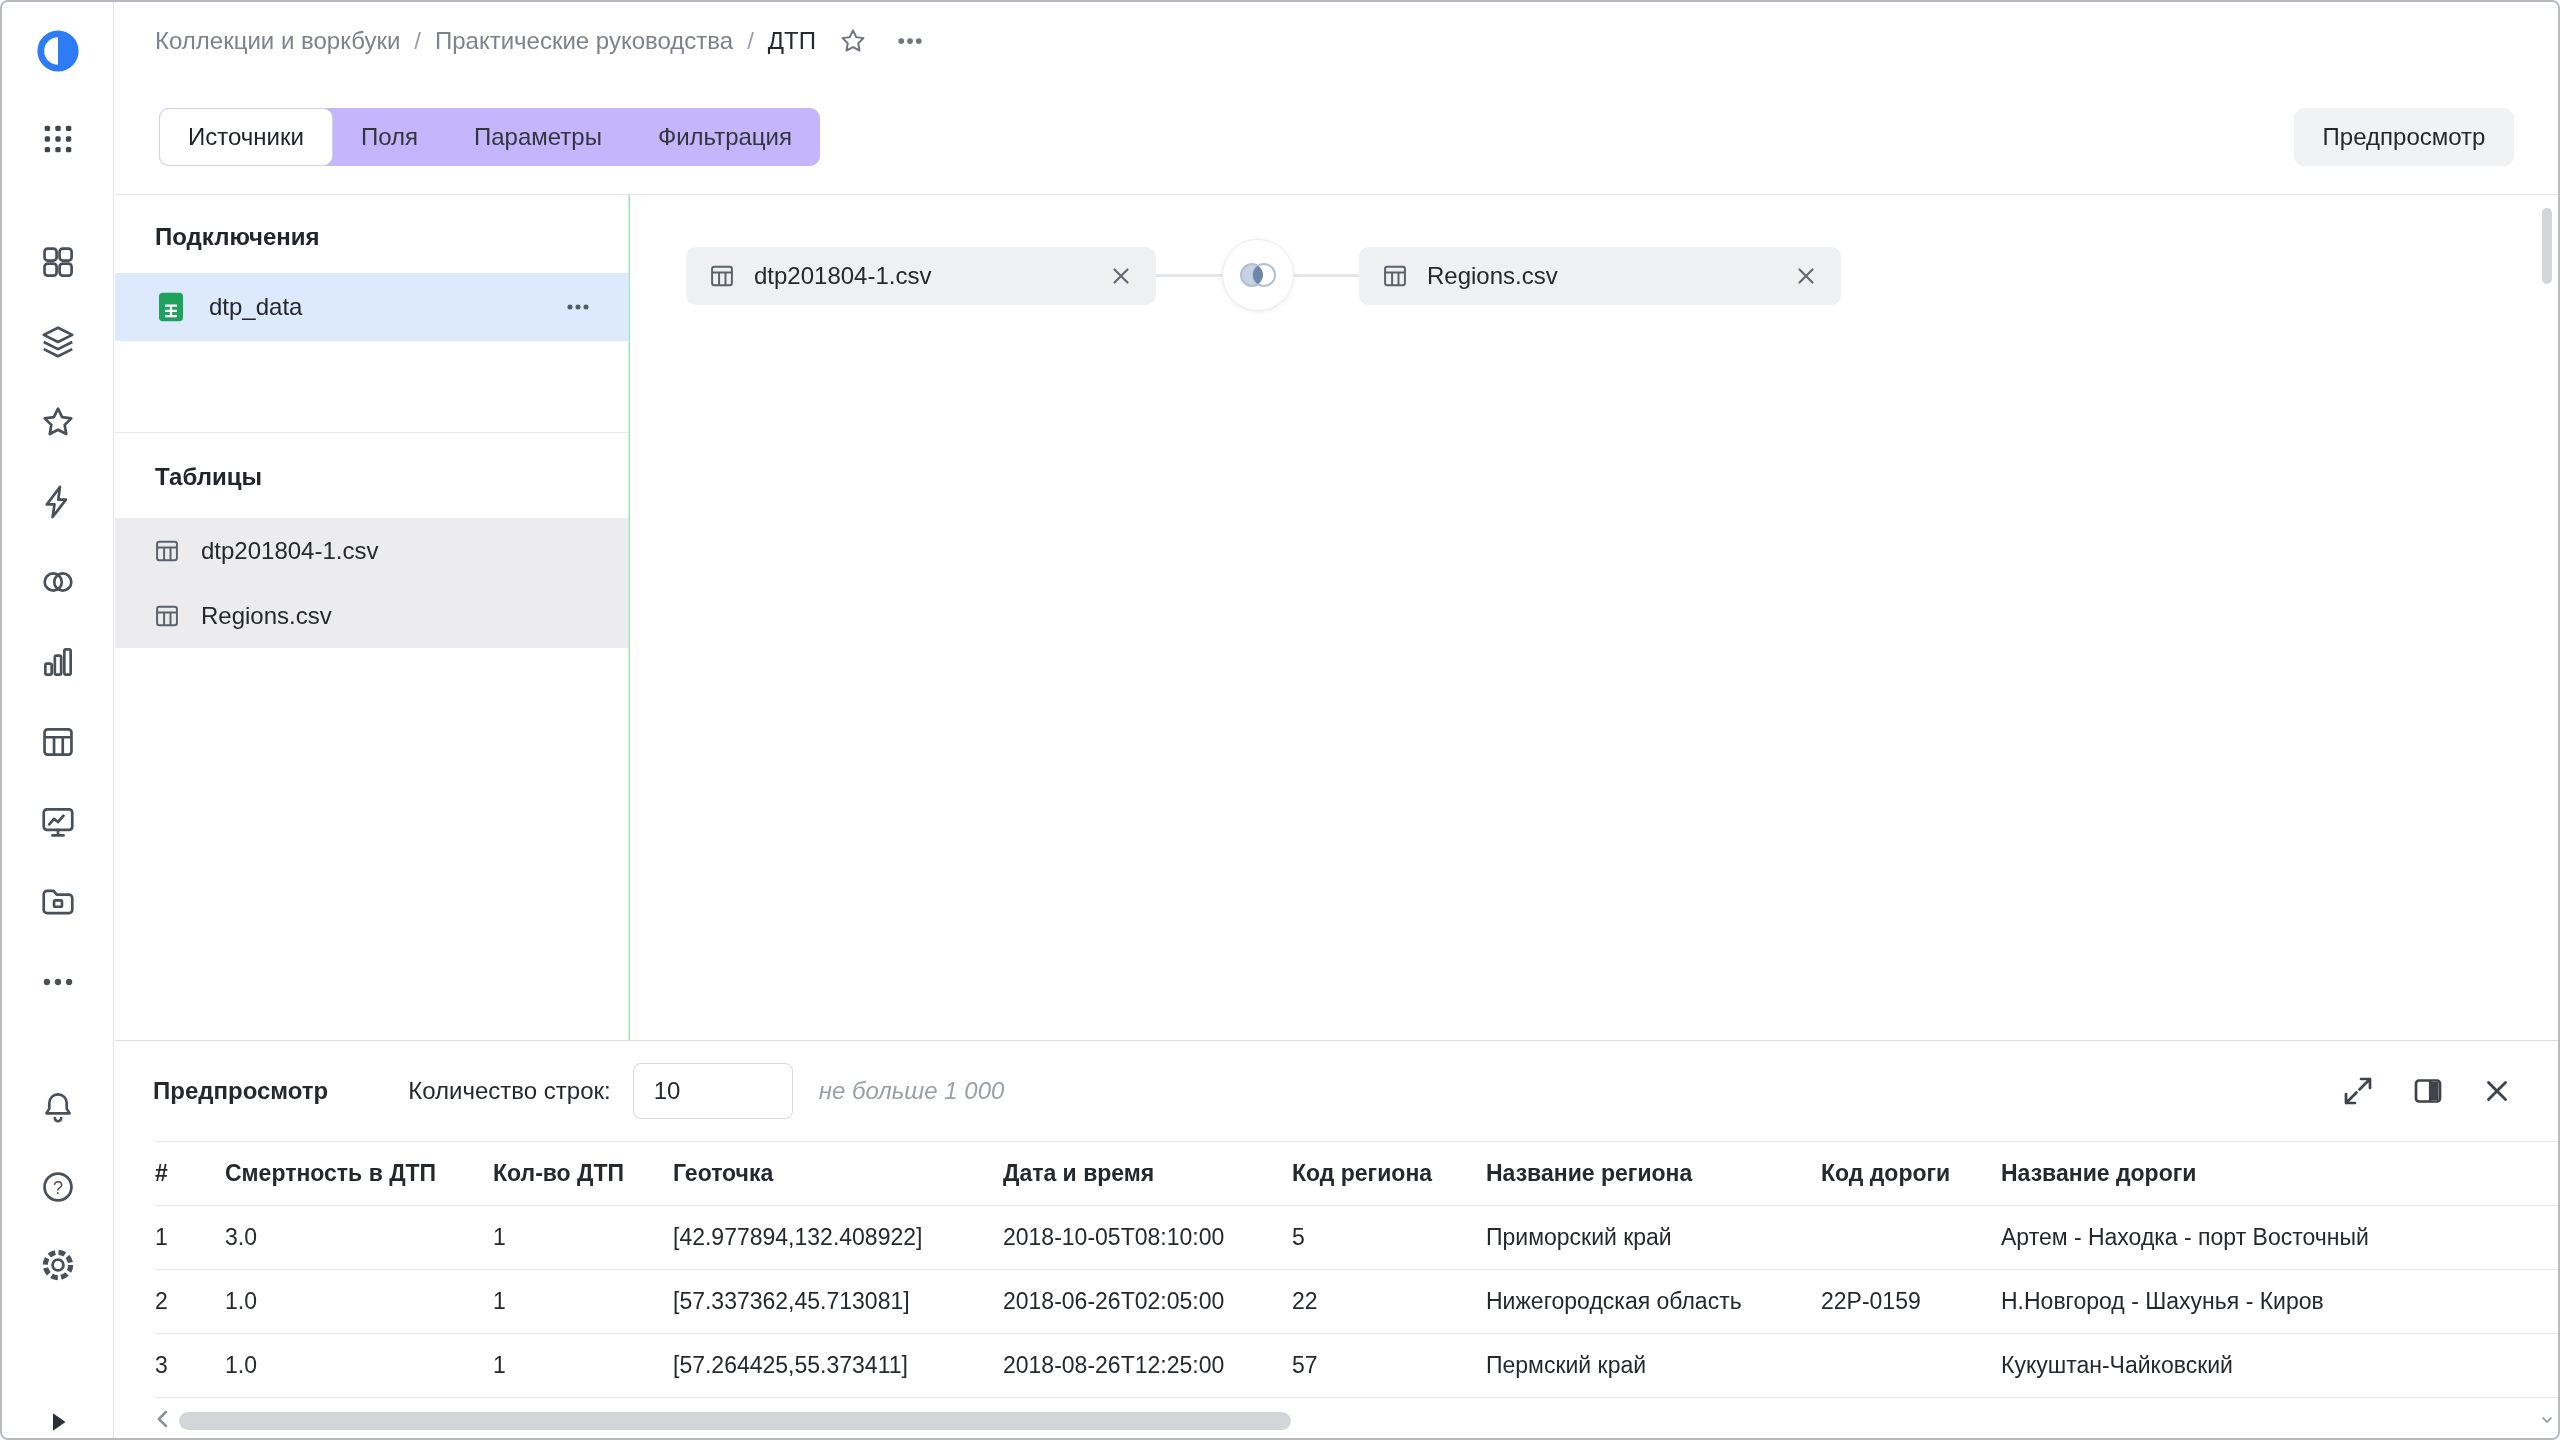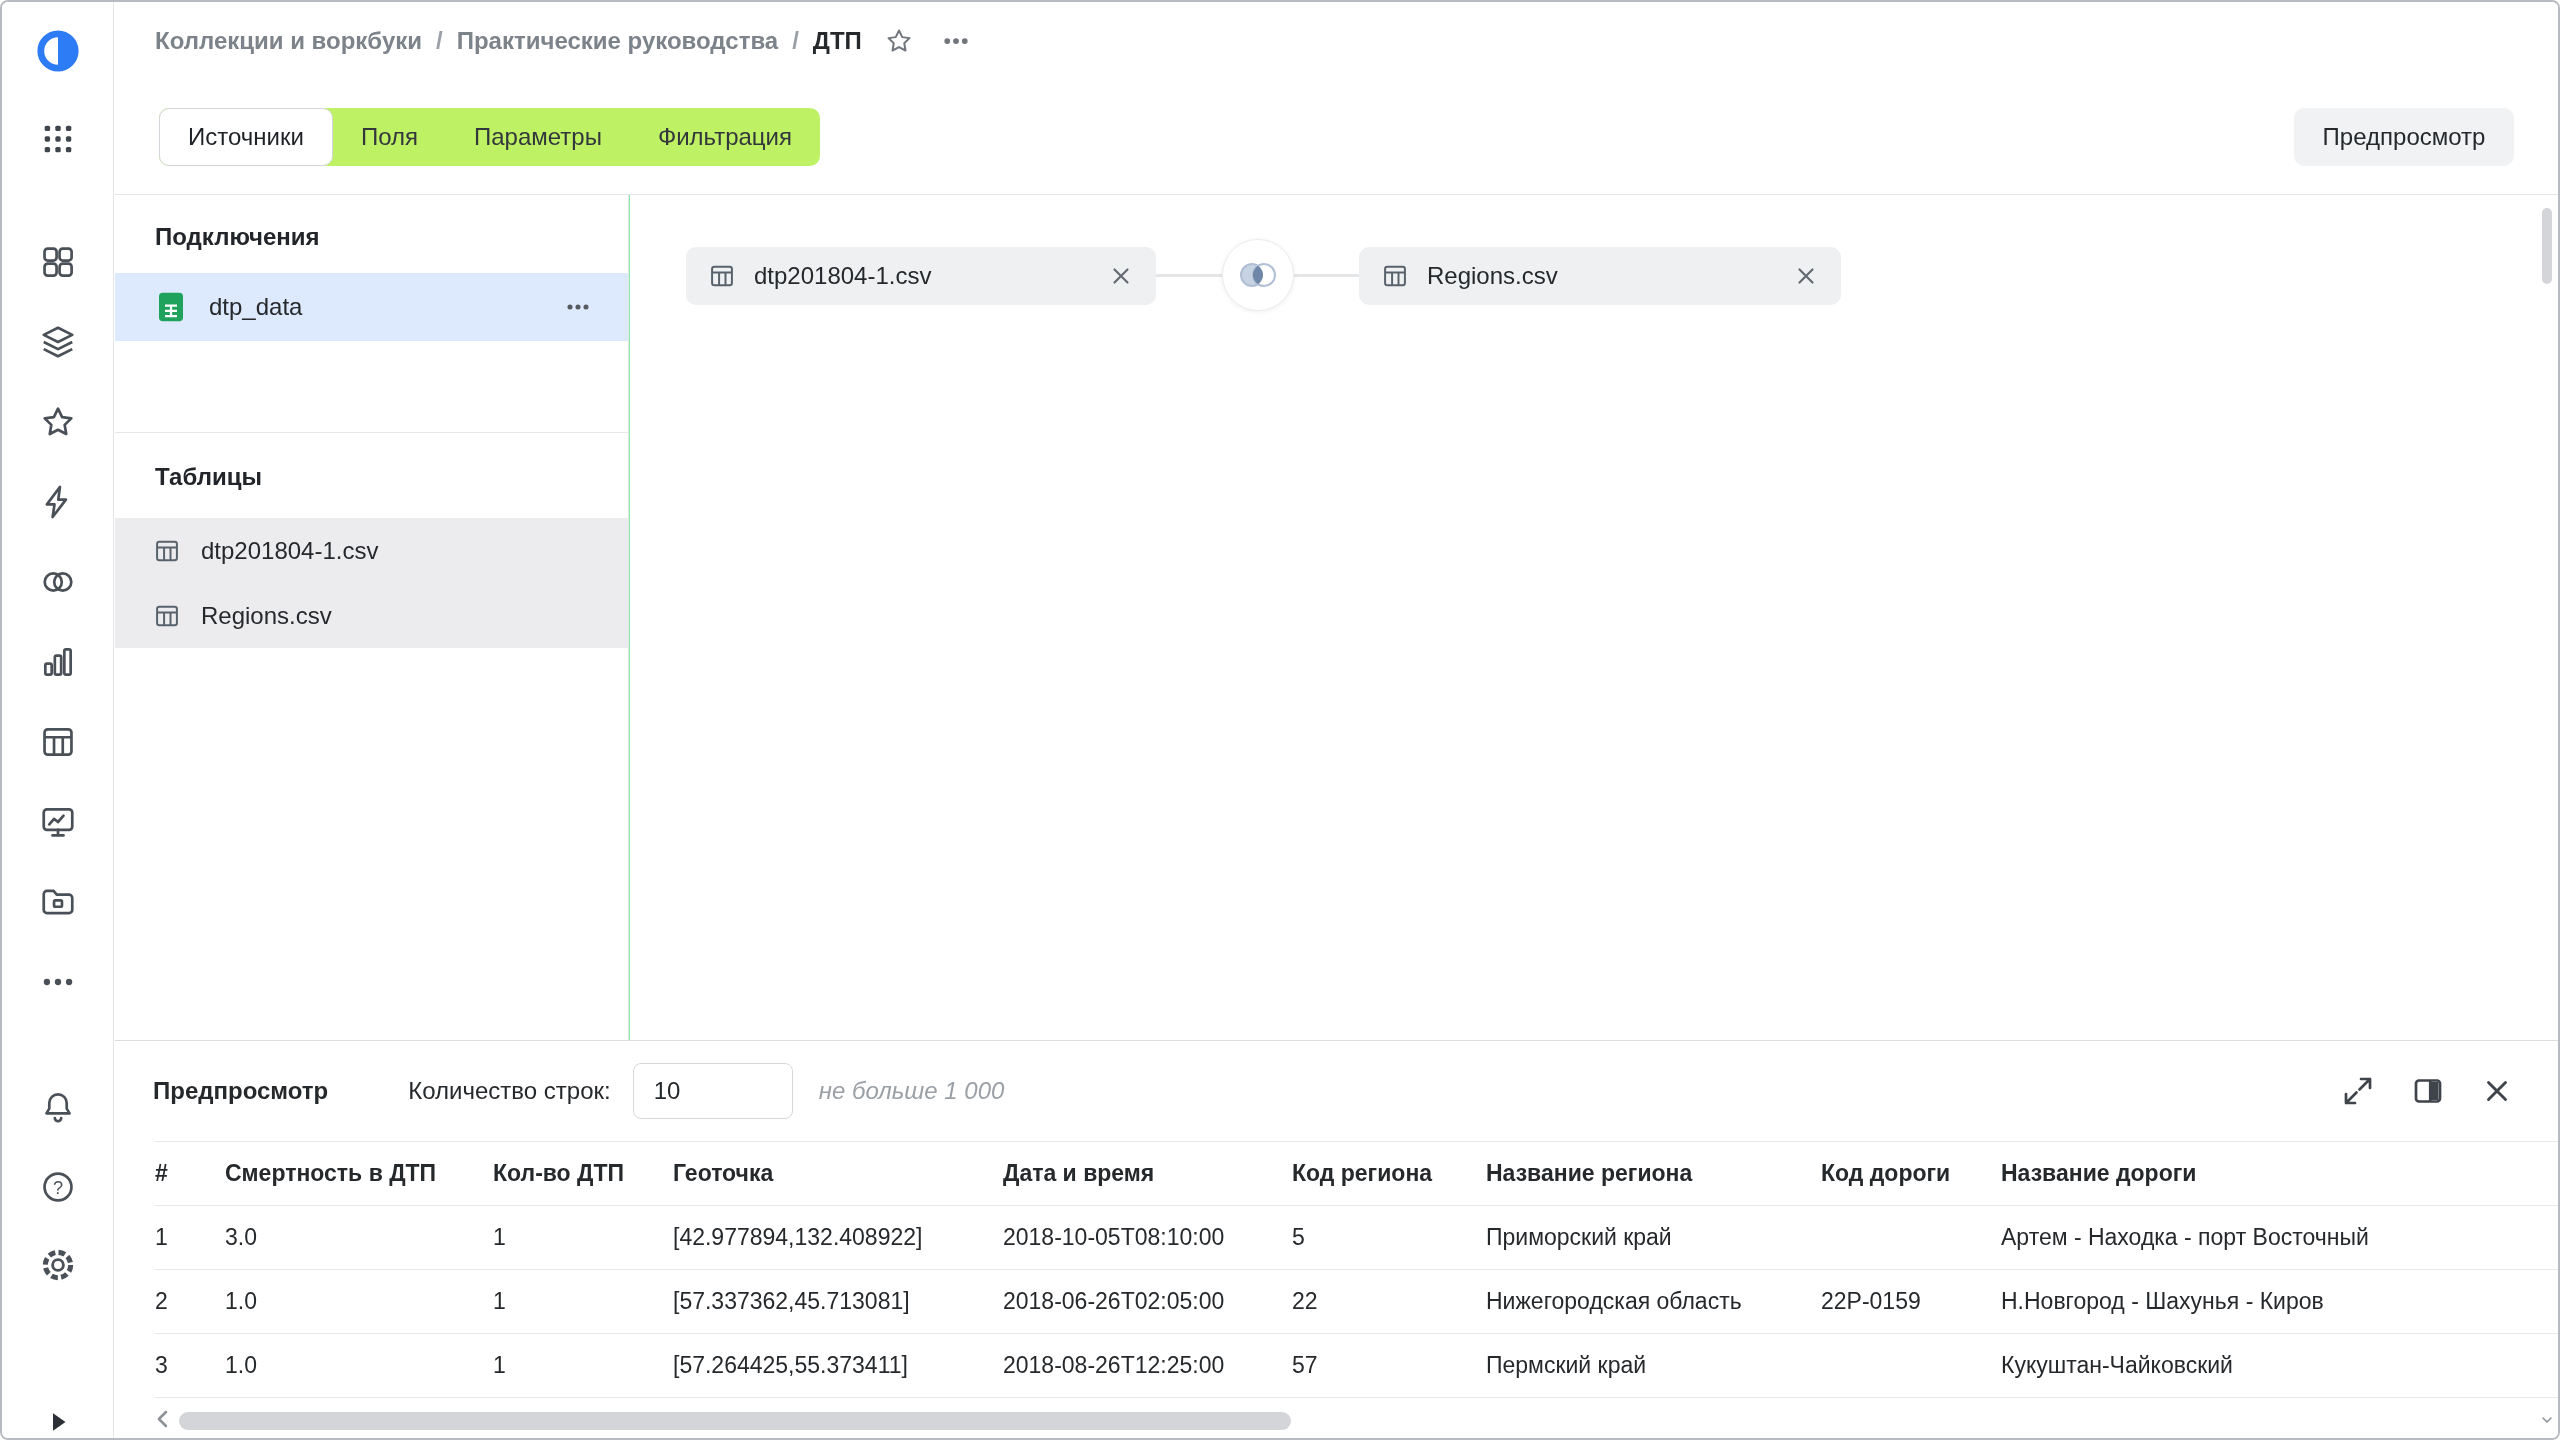--- a/index.html
+++ b/index.html
@@ -7,37 +7,37 @@
   .app { position:relative; width:2560px; height:1440px; background:#fff;
          border:2px solid #b7bbc0; border-radius:8px; overflow:hidden; }
 
   
   .sidebar { position:absolute; left:0; top:0; width:112px; height:100%; background:#fff;
              border-right:1px solid #e3e5e8; z-index:5; }
   .sico { position:absolute; left:0; width:112px; display:flex; justify-content:center; cursor:pointer; }
 
   
   .topbar { position:absolute; left:113px; top:0; right:0; height:78px;
-            display:flex; align-items:center; padding:0 37px 0 40px; background:#fff;font-weight:bold; }
+            display:flex; align-items:center; padding:0 37px 0 40px; background:#fff; }
   .breadcrumbs { display:flex; align-items:center; font-size:24px; }
   .crumb { color:#7d838a; cursor:pointer; white-space:nowrap; }
   .crumb.current { color:#26292c; cursor:default; }
   .crumb-sep { color:#9aa0a6; margin:0 14px; }
   .bc-icon { margin-left:22px; display:flex; align-items:center; cursor:pointer; }
   .topbar-actions { margin-left:auto; display:flex; align-items:center; gap:22px; }
   .btn { height:58px; border-radius:10px; font-size:24px; display:flex; align-items:center;
          justify-content:center; padding:0 30px; cursor:pointer; white-space:nowrap; }
   .btn.secondary { background:#f0f2f4; color:#26292c; }
   .btn.primary   { background:#3778f8; color:#fff; }
   .gear-wrap { margin-right:20px; display:flex; cursor:pointer; }
 
   
   .tabsbar { position:absolute; left:113px; top:78px; right:0; height:115px;
              border-bottom:1px solid #e3e5e8; display:flex; align-items:center; padding:0 44px; background:#fff; }
-  .tabs { display:flex; background:#bef264; border-radius:10px; height:58px; align-items:center; }
+  .tabs { display:flex; background:#c4b5fd; border-radius:10px; height:58px; align-items:center; }
   .tab { padding:0 28px; font-size:24px; color:#33373c; height:58px; display:flex; align-items:center;
          border-radius:10px; cursor:pointer; white-space:nowrap; }
   .tab.active { background:#fff; border:1px solid #d2d5d9; color:#1f2226; }
   .preview-btn { margin-left:auto; width:220px; height:58px; background:#f0f2f4; border-radius:10px;
                  font-size:24px; display:flex; align-items:center; justify-content:center; cursor:pointer; }
 
   
   .content { position:absolute; left:113px; top:193px; right:0; height:845px; background:#86efac; }
   .left-panel { position:absolute; left:0; top:0; width:514px; height:100%;
                 border-right:1px solid #e3e5e8; background:#fff; }

